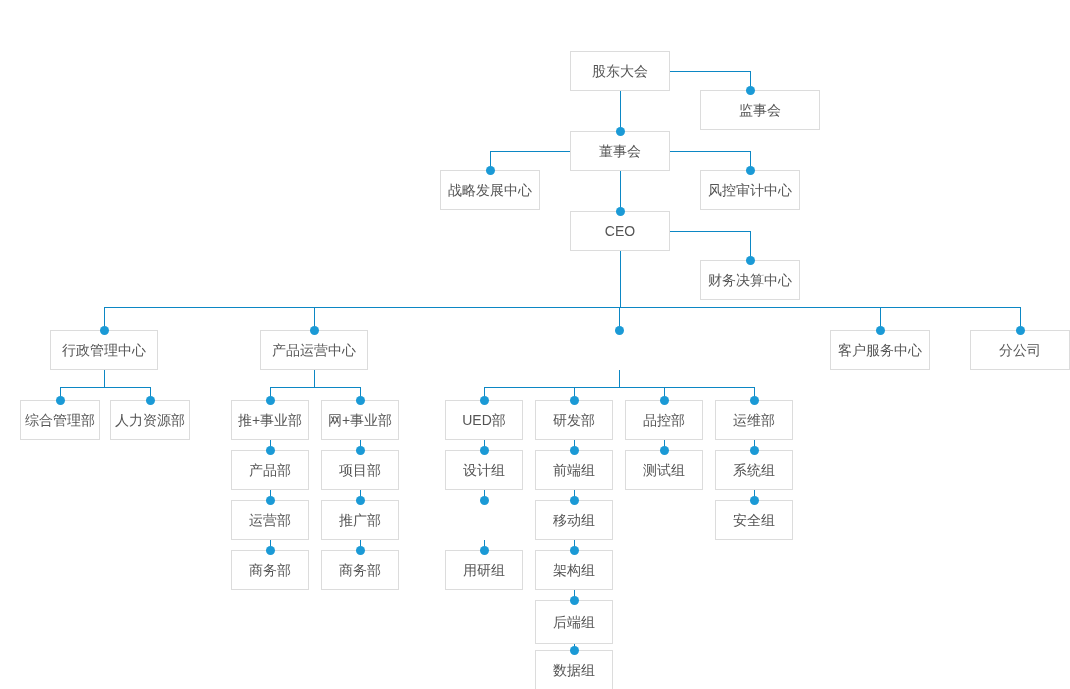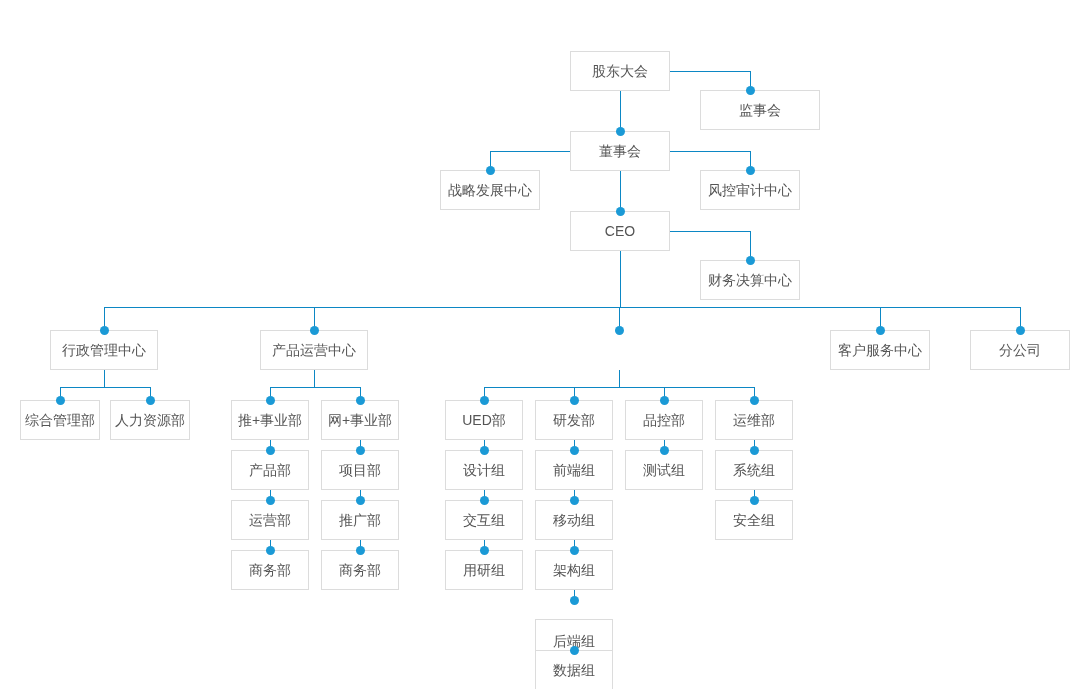--- a/index.html
+++ b/index.html
@@ -230,40 +230,37 @@
   <div class="node" style="left:321px; top:550px; width:78px; height:40px;">
     <span class="node-label">商务部</span>
   </div>
 
   <div class="node" style="left:445px; top:400px; width:78px; height:40px;">
     <span class="node-label">UED部</span>
   </div>
   <div class="node" style="left:445px; top:450px; width:78px; height:40px;">
     <span class="node-label">设计组</span>
   </div>
-  <div class="node" style="left:445px; top:500px; width:78px; height:40px;">
-    <span class="node-label">交互组</span>
-  </div>
   <div class="node" style="left:445px; top:550px; width:78px; height:40px;">
     <span class="node-label">用研组</span>
   </div>
 
   <div class="node" style="left:535px; top:400px; width:78px; height:40px;">
     <span class="node-label">研发部</span>
   </div>
   <div class="node" style="left:535px; top:450px; width:78px; height:40px;">
     <span class="node-label">前端组</span>
   </div>
   <div class="node" style="left:535px; top:500px; width:78px; height:40px;">
     <span class="node-label">移动组</span>
   </div>
   <div class="node" style="left:535px; top:550px; width:78px; height:40px;">
     <span class="node-label">架构组</span>
   </div>
-  <div class="node" style="left:535px; top:619px; width:78px; height:44px;">
+  <div class="node" style="left:535px; top:600px; width:78px; height:44px;">
     <span class="node-label">后端组</span>
   </div>
   <div class="node" style="left:535px; top:650px; width:78px; height:40px;">
     <span class="node-label">数据组</span>
   </div>
 
   <div class="node" style="left:625px; top:400px; width:78px; height:40px;">
     <span class="node-label">品控部</span>
   </div>
   <div class="node" style="left:625px; top:450px; width:78px; height:40px;">

